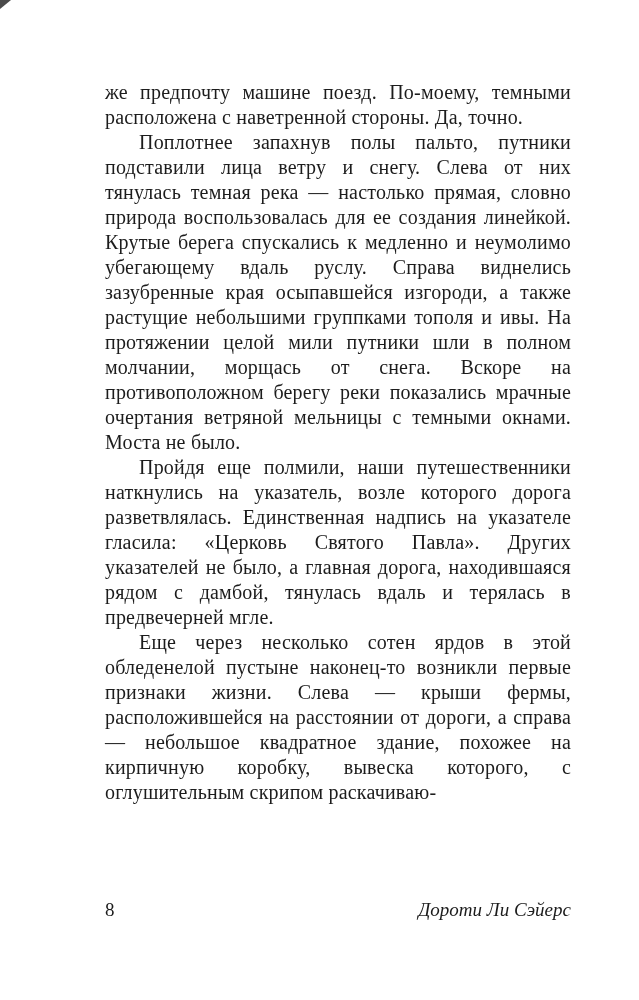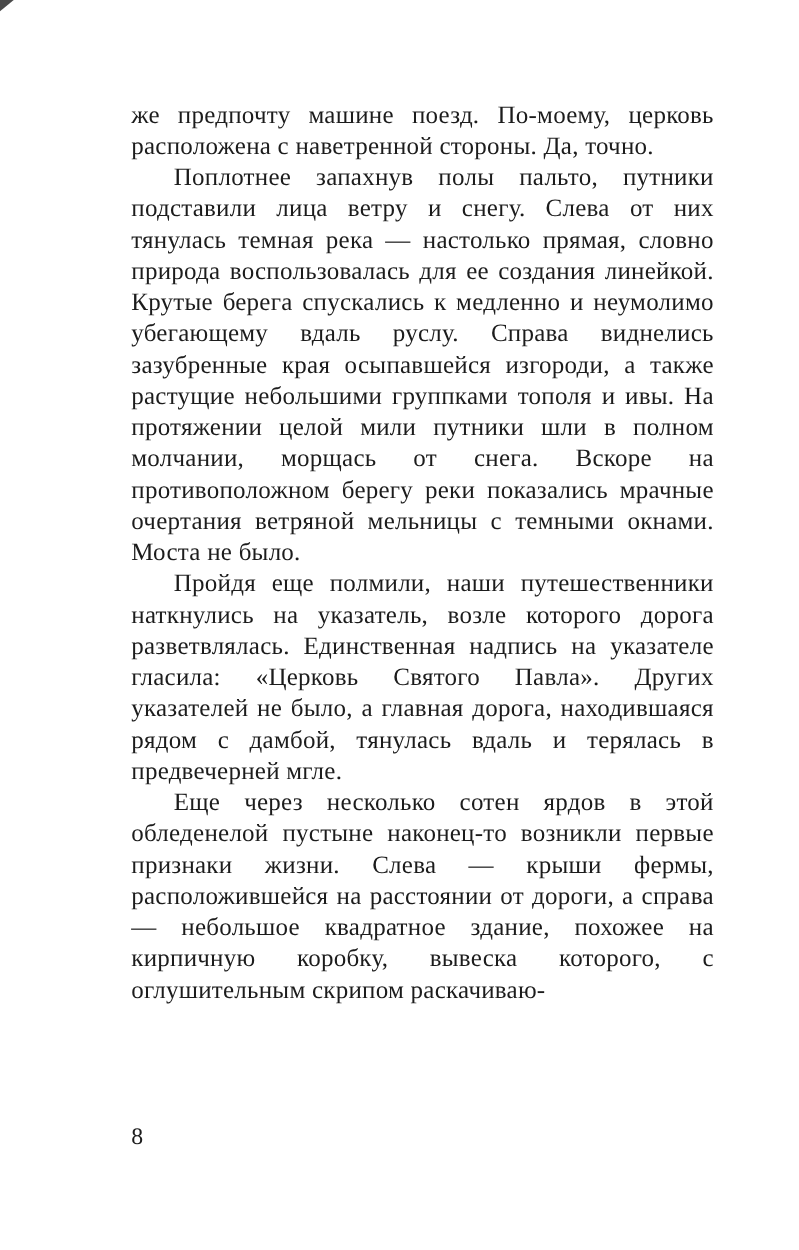--- a/index.html
+++ b/index.html
@@ -65,23 +65,24 @@
   }
 </style>
 </head>
 <body>
 
 <div class="page">
 
   <div class="scan-mark"></div>
 
   <div class="text-block">
-    <p class="continuation">же предпочту машине поезд. По-моему, церковь расположена с наветренной стороны. Да, точно.</p>
+    <p class="continuation">же предпочту машине поезд. По-моему, темными расположена с наветренной стороны. Да, точно.</p>
     <p>Поплотнее запахнув полы пальто, путники подставили лица ветру и снегу. Слева от них тянулась темная река — настолько прямая, словно природа воспользовалась для ее создания линейкой. Крутые берега спускались к медленно и неумолимо убегающему вдаль руслу. Справа виднелись зазубренные края осыпавшейся изгороди, а также растущие небольшими группками тополя и ивы. На протяжении целой мили путники шли в полном молчании, морщась от снега. Вскоре на противоположном берегу реки показались мрачные очертания ветряной мельницы с темными окнами. Моста не было.</p>
     <p>Пройдя еще полмили, наши путешественники наткнулись на указатель, возле которого дорога разветвлялась. Единственная надпись на указателе гласила: «Церковь Святого Павла». Других указателей не было, а главная дорога, находившаяся рядом с дамбой, тянулась вдаль и терялась в предвечерней мгле.</p>
     <p>Еще через несколько сотен ярдов в этой обледенелой пустыне наконец-то возникли первые признаки жизни. Слева — крыши фермы, расположившейся на расстоянии от дороги, а справа — небольшое квадратное здание, похожее на кирпичную коробку, вывеска которого, с оглушительным скрипом раскачиваю-</p>
   </div>
 
   <div class="footer">
     <span class="page-number">8</span>
+    <span class="author">Дороти Ли Сэйерс</span>
   </div>
 
 </div>
 
 </body></html>

